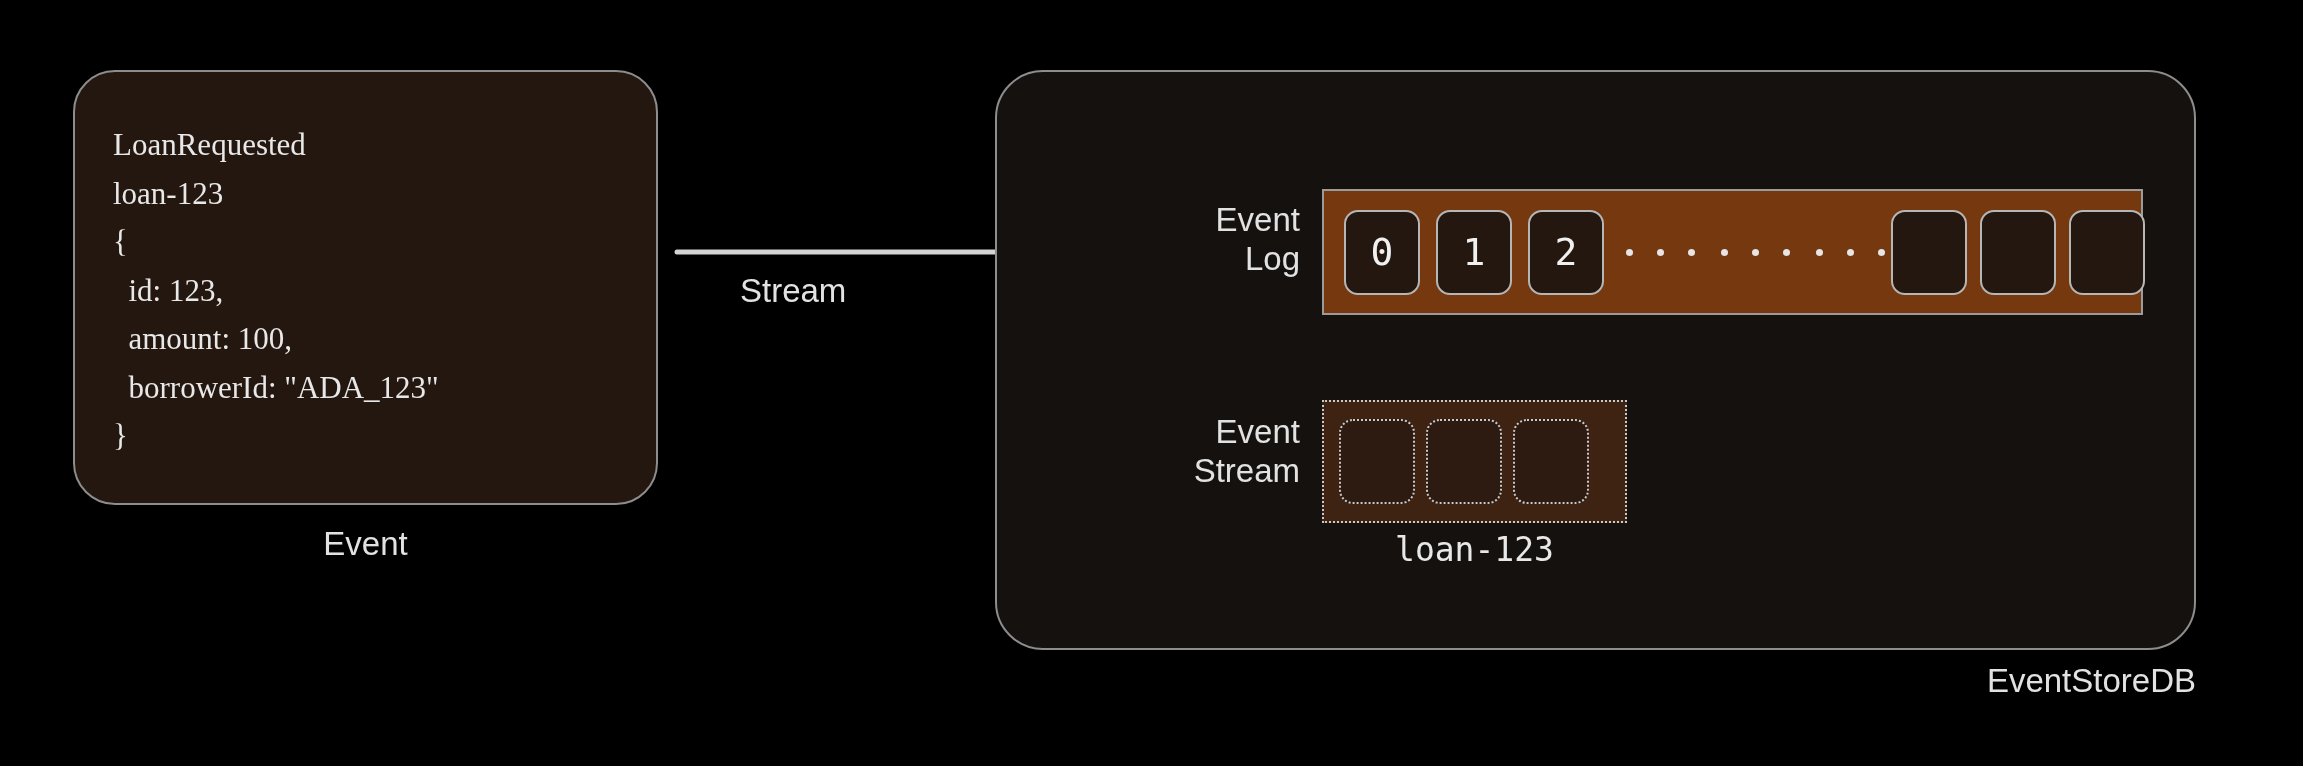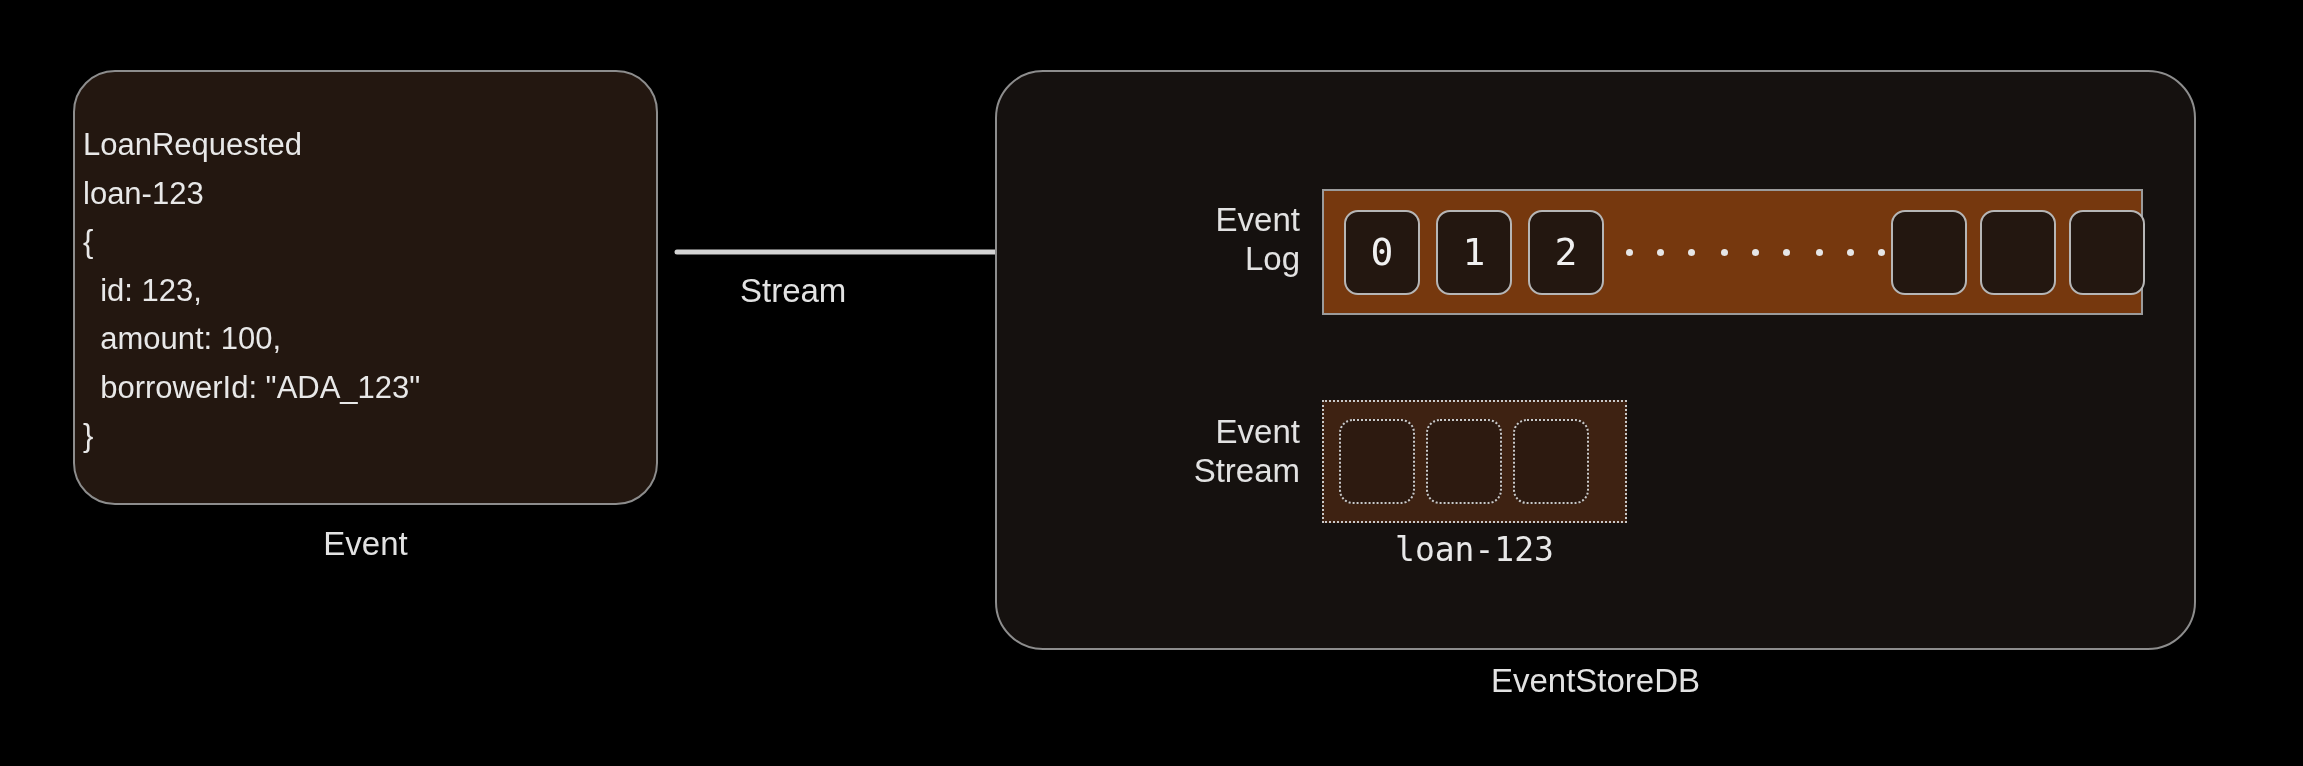--- a/index.html
+++ b/index.html
@@ -26,23 +26,23 @@
     top: 70px;
     width: 585px;
     height: 435px;
     background: #231710;
     border: 2px solid #8d8d8d;
     border-radius: 42px;
     box-sizing: border-box;
   }
   #event-code {
     position: absolute;
-    left: 8px;
+    left: 38px;
     top: 18px;
-    font-family: Liberation Sans, sans-serif;
+    font-family: Liberation Serif, serif;
     font-size: 31px;
     line-height: 48.5px;
     color: #e8e8e8;
     white-space: pre;
     letter-spacing: 0px;
   }
   #event-caption {
     position: absolute;
     left: 73px;
     top: 525px;
@@ -80,21 +80,21 @@
     background: #15110f;
     border: 2px solid #8d8d8d;
     border-radius: 48px;
     box-sizing: border-box;
   }
   #esdb-caption {
     position: absolute;
     left: 995px;
     top: 662px;
     width: 1201px;
-    text-align: center;
+    text-align: right;
     font-size: 33px;
     color: #e2e2e2;
   }
 
   
   .row-label {
     position: absolute;
     text-align: right;
     font-size: 33px;
     line-height: 39px;

